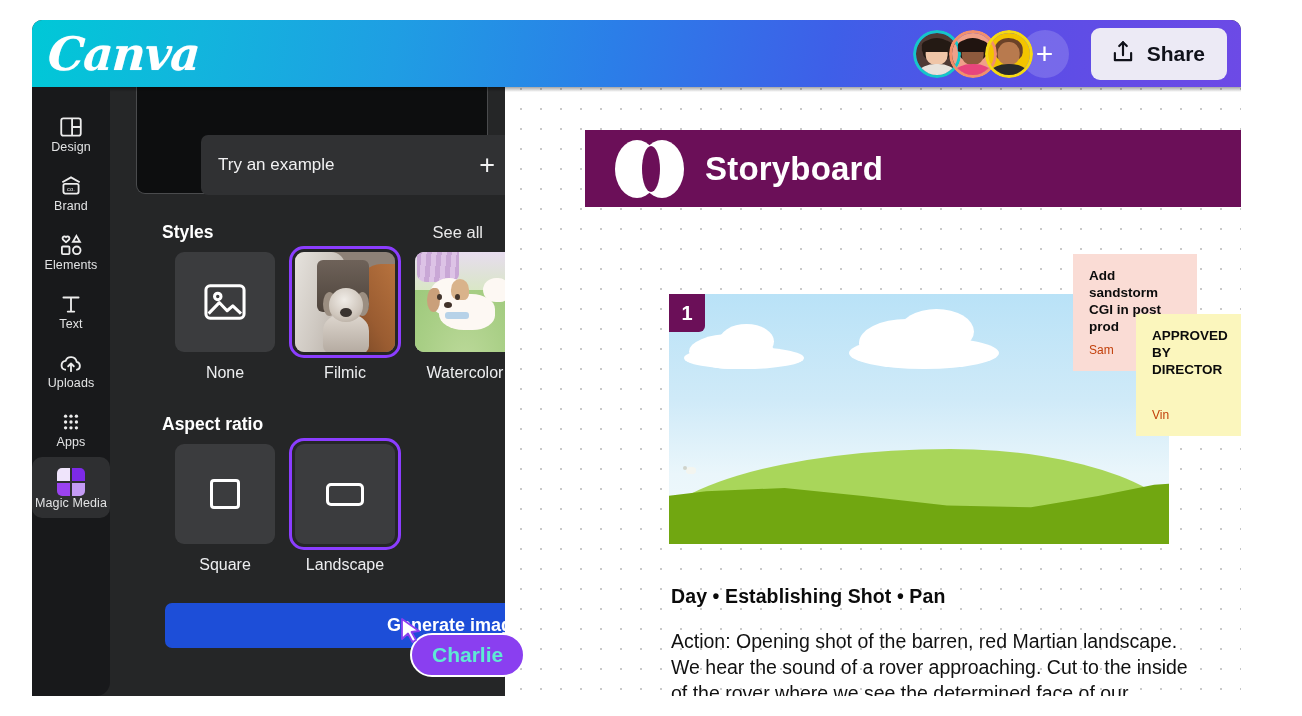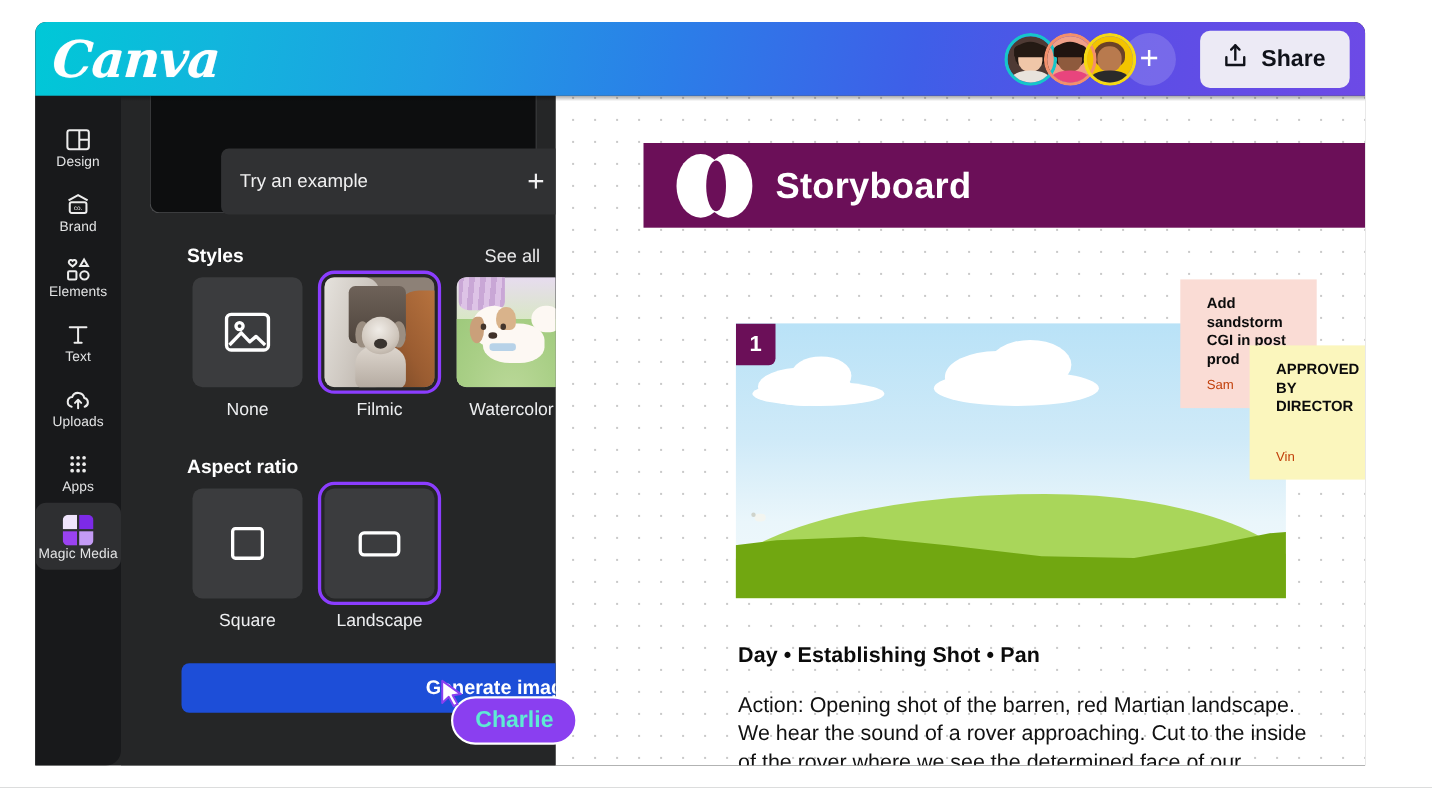--- a/index.html
+++ b/index.html
@@ -196,21 +196,21 @@
     justify-content: space-between;
     padding: 0 17px;
     cursor: pointer;
     margin-left: 43px;
   }
   #try-example-chip .txt { font-size: 17px; color: #f1f1f2; }
   #try-example-chip .plus { font-size: 27px; color: #f1f1f2; font-weight: 300; line-height: 1; }
 
   .section-head {
     position: absolute;
-    left: 60px;
+    left: 52px;
     display: flex; align-items: baseline;
     width: 350px;
   }
   .section-title {
     font-size: 17.5px; font-weight: 700; color: #ffffff;
   }
   .section-link {
     margin-left: auto; margin-right: 29px;
     font-size: 16.5px; color: #e9e9ea; cursor: pointer;
   }
@@ -432,21 +432,21 @@
     border-radius: 0 0 6px 0;
     display: flex; align-items: center; justify-content: center;
     z-index: 5;
   }
   #frame-number-badge .n {
     font-size: 20px; font-weight: 700; color: #ffffff;
   }
 
   .sticky {
     position: absolute;
-    padding: 14px 24px;
+    padding: 14px 16px;
     display: flex; flex-direction: column;
     cursor: pointer;
   }
   .sticky .body {
     font-size: 13.5px; font-weight: 700; color: #0c0c0c;
     line-height: 1.25; white-space: pre-line;
   }
   .sticky .author {
     margin-top: auto;
     font-size: 12px; color: #c2410c;

